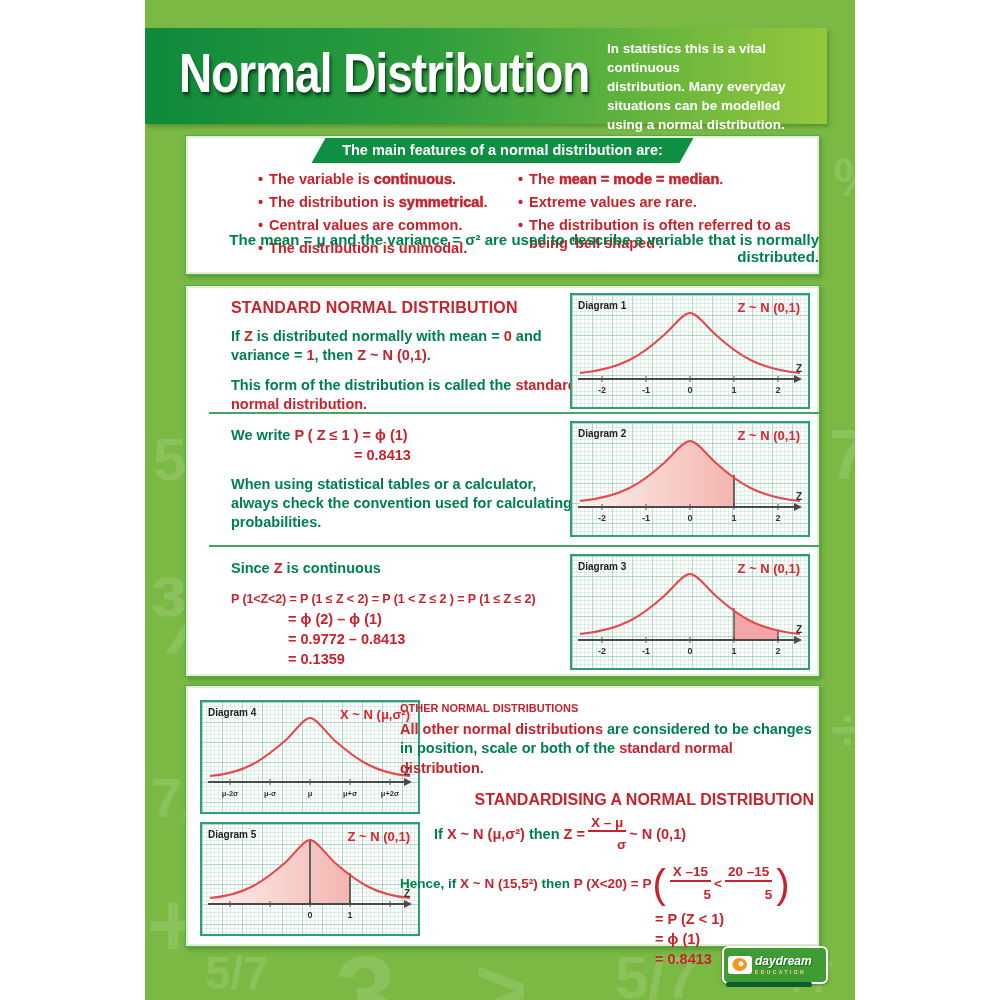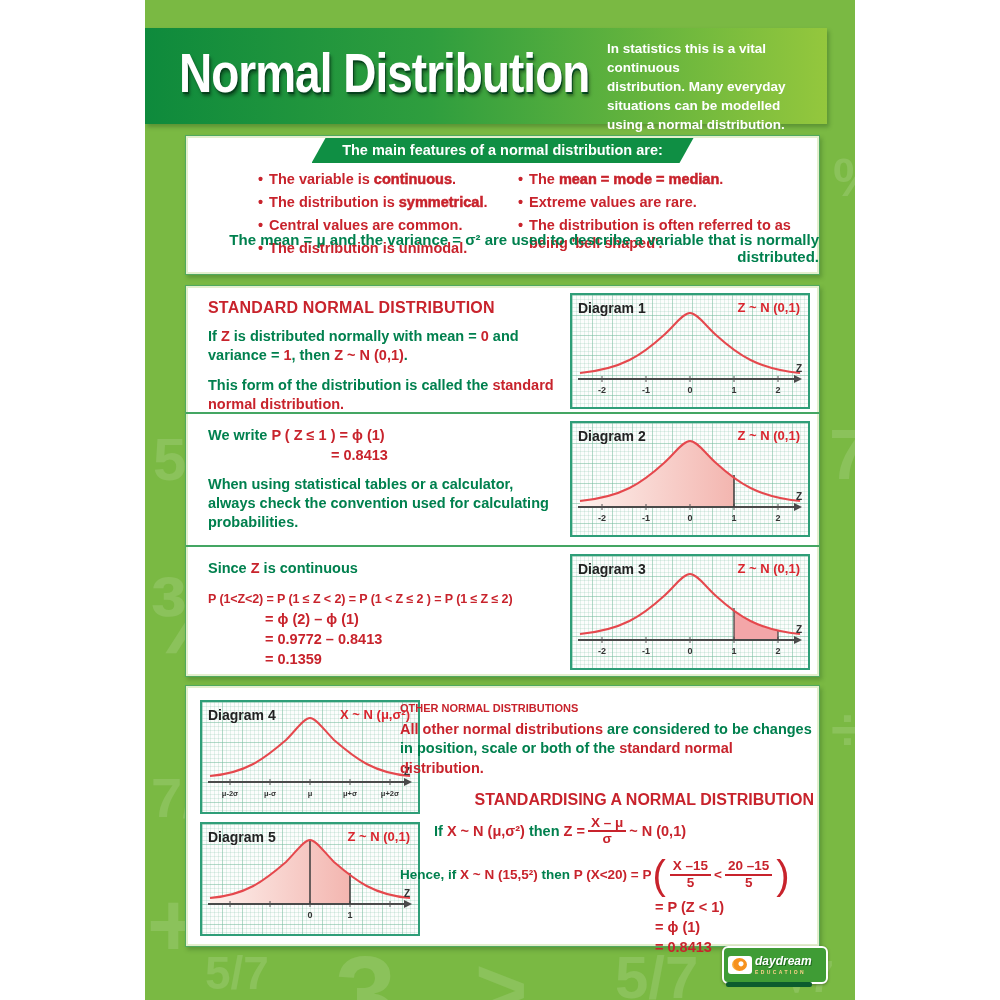--- a/index.html
+++ b/index.html
@@ -32,53 +32,53 @@
   .bulcol .bullet{display:flex;margin-bottom:5px;line-height:18px;}
   .bulcol .dot{margin-right:6px;}
   .bul-left{left:72px;width:250px;}
   .bul-right{left:332px;width:295px;}
   .fnote{position:absolute;left:0;right:0;bottom:9px;text-align:right;color:#00804e;font-size:15px;}
 
   .fg{color:#00804e;}
   .fr{color:#c8232c;}
   .frb{color:#c8232c;-webkit-text-stroke:.5px #c8232c;}
 
-  .row{position:relative;}
+  .row{position:relative;margin-left:23px;}
   .r1{height:126px;border-bottom:2px solid #44a663;}
   .r2{height:131px;border-bottom:2px solid #44a663;}
   .r3{height:160px;padding-left:44px;}
   .row .txt{position:absolute;left:22px;top:12px;width:352px;font-size:14.5px;line-height:19px;}
   .shead{color:#c8232c;font-size:16px;letter-spacing:.2px;margin:0 0 10px 0;}
   .para{margin:0 0 11px 0;}
   .findent{margin-left:123px;}
   .f1{font-size:12.5px;white-space:nowrap;letter-spacing:-.1px;}
   .fline{line-height:20px;color:#c8232c;}
   .find2{margin-left:57px;}
 
   
   .dia{position:absolute;border:2px solid #2f9e78;background-color:#fcfdfc;
        background-image:
          linear-gradient(rgba(120,190,160,.45) 1px,transparent 1px),
          linear-gradient(90deg,rgba(120,190,160,.45) 1px,transparent 1px),
          linear-gradient(rgba(120,190,160,.20) 1px,transparent 1px),
          linear-gradient(90deg,rgba(120,190,160,.20) 1px,transparent 1px);
        background-size:20px 20px,20px 20px,4px 4px,4px 4px;}
   .diaR{right:9px;top:7px;width:236px;height:112px;}
-  .dlabel{position:absolute;left:6px;top:5px;font-size:14px;color:#222;z-index:2;}
+  .dlabel{position:absolute;left:6px;top:5px;font-size:10px;color:#222;z-index:2;}
   .ddist{position:absolute;right:8px;top:5px;font-size:13px;color:#d9262e;z-index:2;}
   .dia svg{position:absolute;left:0;top:0;}
 
   
   .dia4{left:14px;top:14px;width:216px;height:110px;}
   .dia5{left:14px;top:136px;width:216px;height:110px;}
   .otxt{position:absolute;left:214px;top:13px;width:414px;font-size:14.5px;line-height:19.5px;}
   .ohead{color:#c8232c;font-size:11px;margin:0 0 1px 0;}
   .ohead2{color:#c8232c;font-size:16px;margin:12px 0 6px 0;text-align:right;}
   .frac{display:inline-flex;flex-direction:column;vertical-align:middle;margin:0 3px;
-        color:#c8232c;line-height:1.1;text-align:center;font-size:13.5px;}
+        color:#c8232c;line-height:1.1;text-align:right;font-size:13.5px;gap:6px;}
   .frac .num{border-bottom:2px solid #c8232c;padding:0 3px;}
   .stdline{display:flex;align-items:center;white-space:nowrap;margin-top:4px;padding-left:34px;}
   .hence{display:flex;align-items:center;white-space:nowrap;font-size:13.5px;margin-top:12px;}
   .paren{font-size:40px;font-weight:400;color:#c8232c;line-height:.8;margin:0 1px;}
   .cont{margin-left:255px;color:#c8232c;line-height:20px;}
 
   
   .logo{position:absolute;left:577px;top:946px;width:94px;height:32px;background:#3f9c35;
         border:2px solid #fff;border-radius:6px;display:flex;align-items:center;z-index:1;
         box-shadow:0 1px 3px rgba(0,0,0,.35);padding:1px 4px;}

